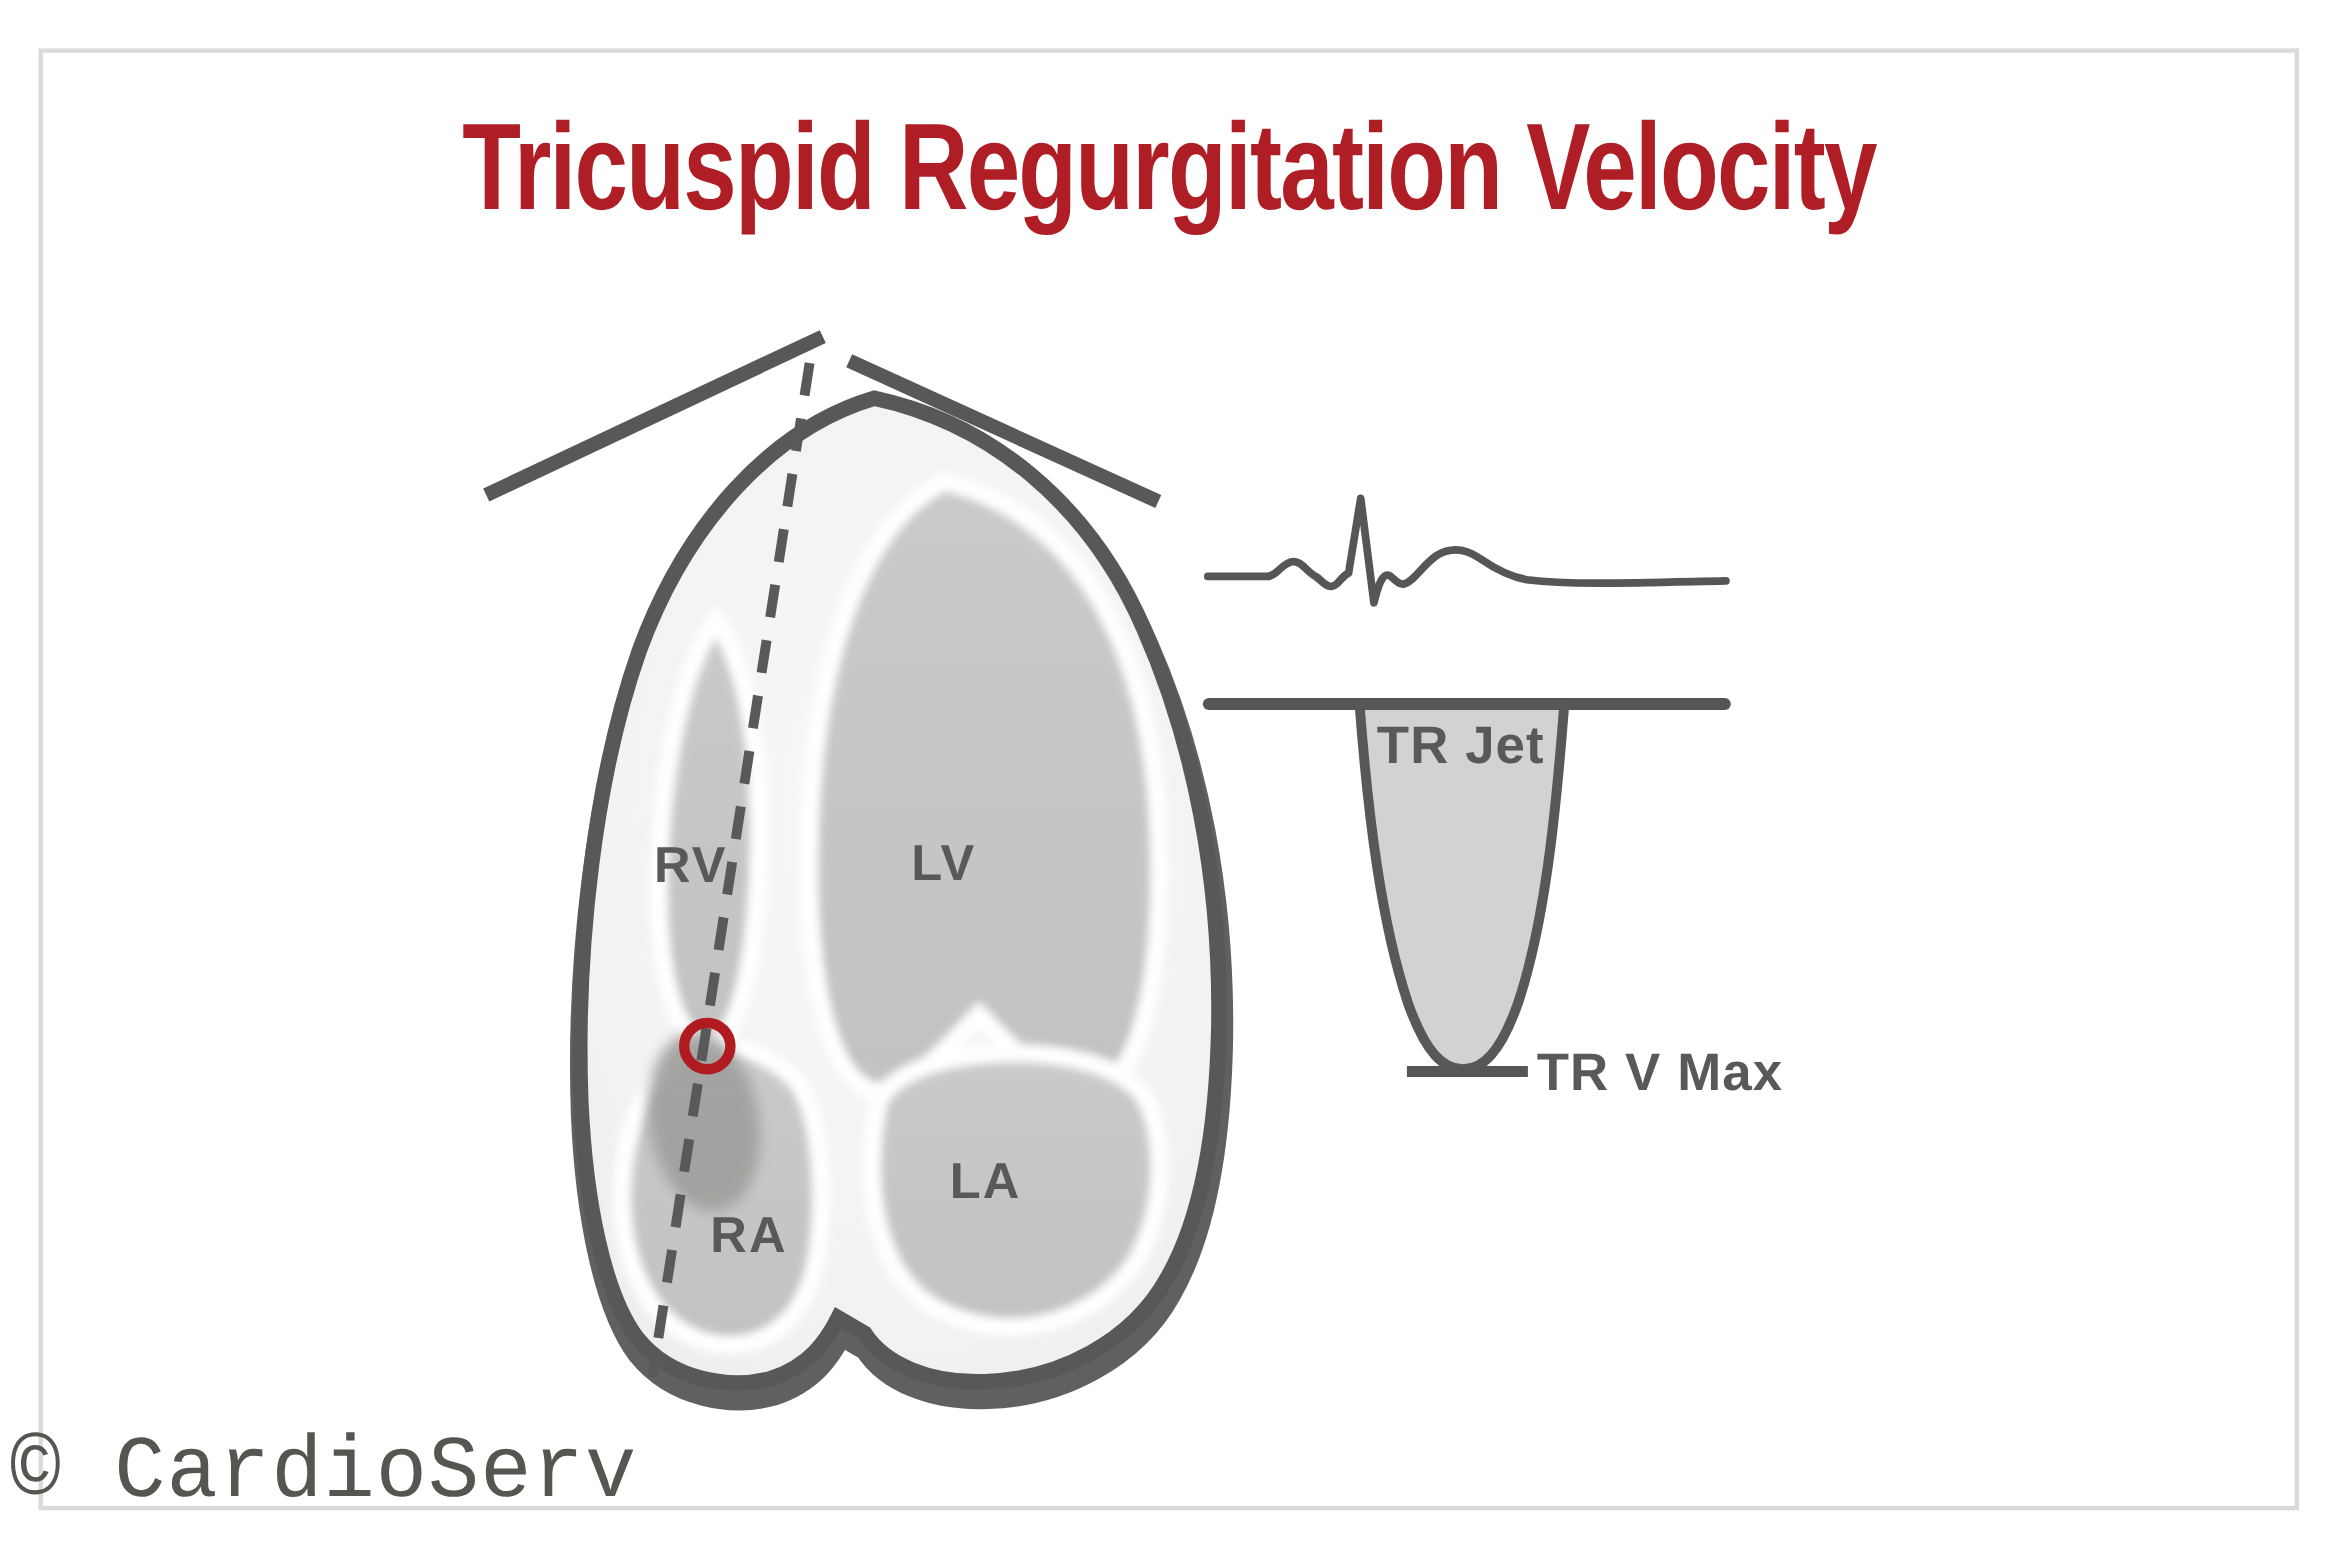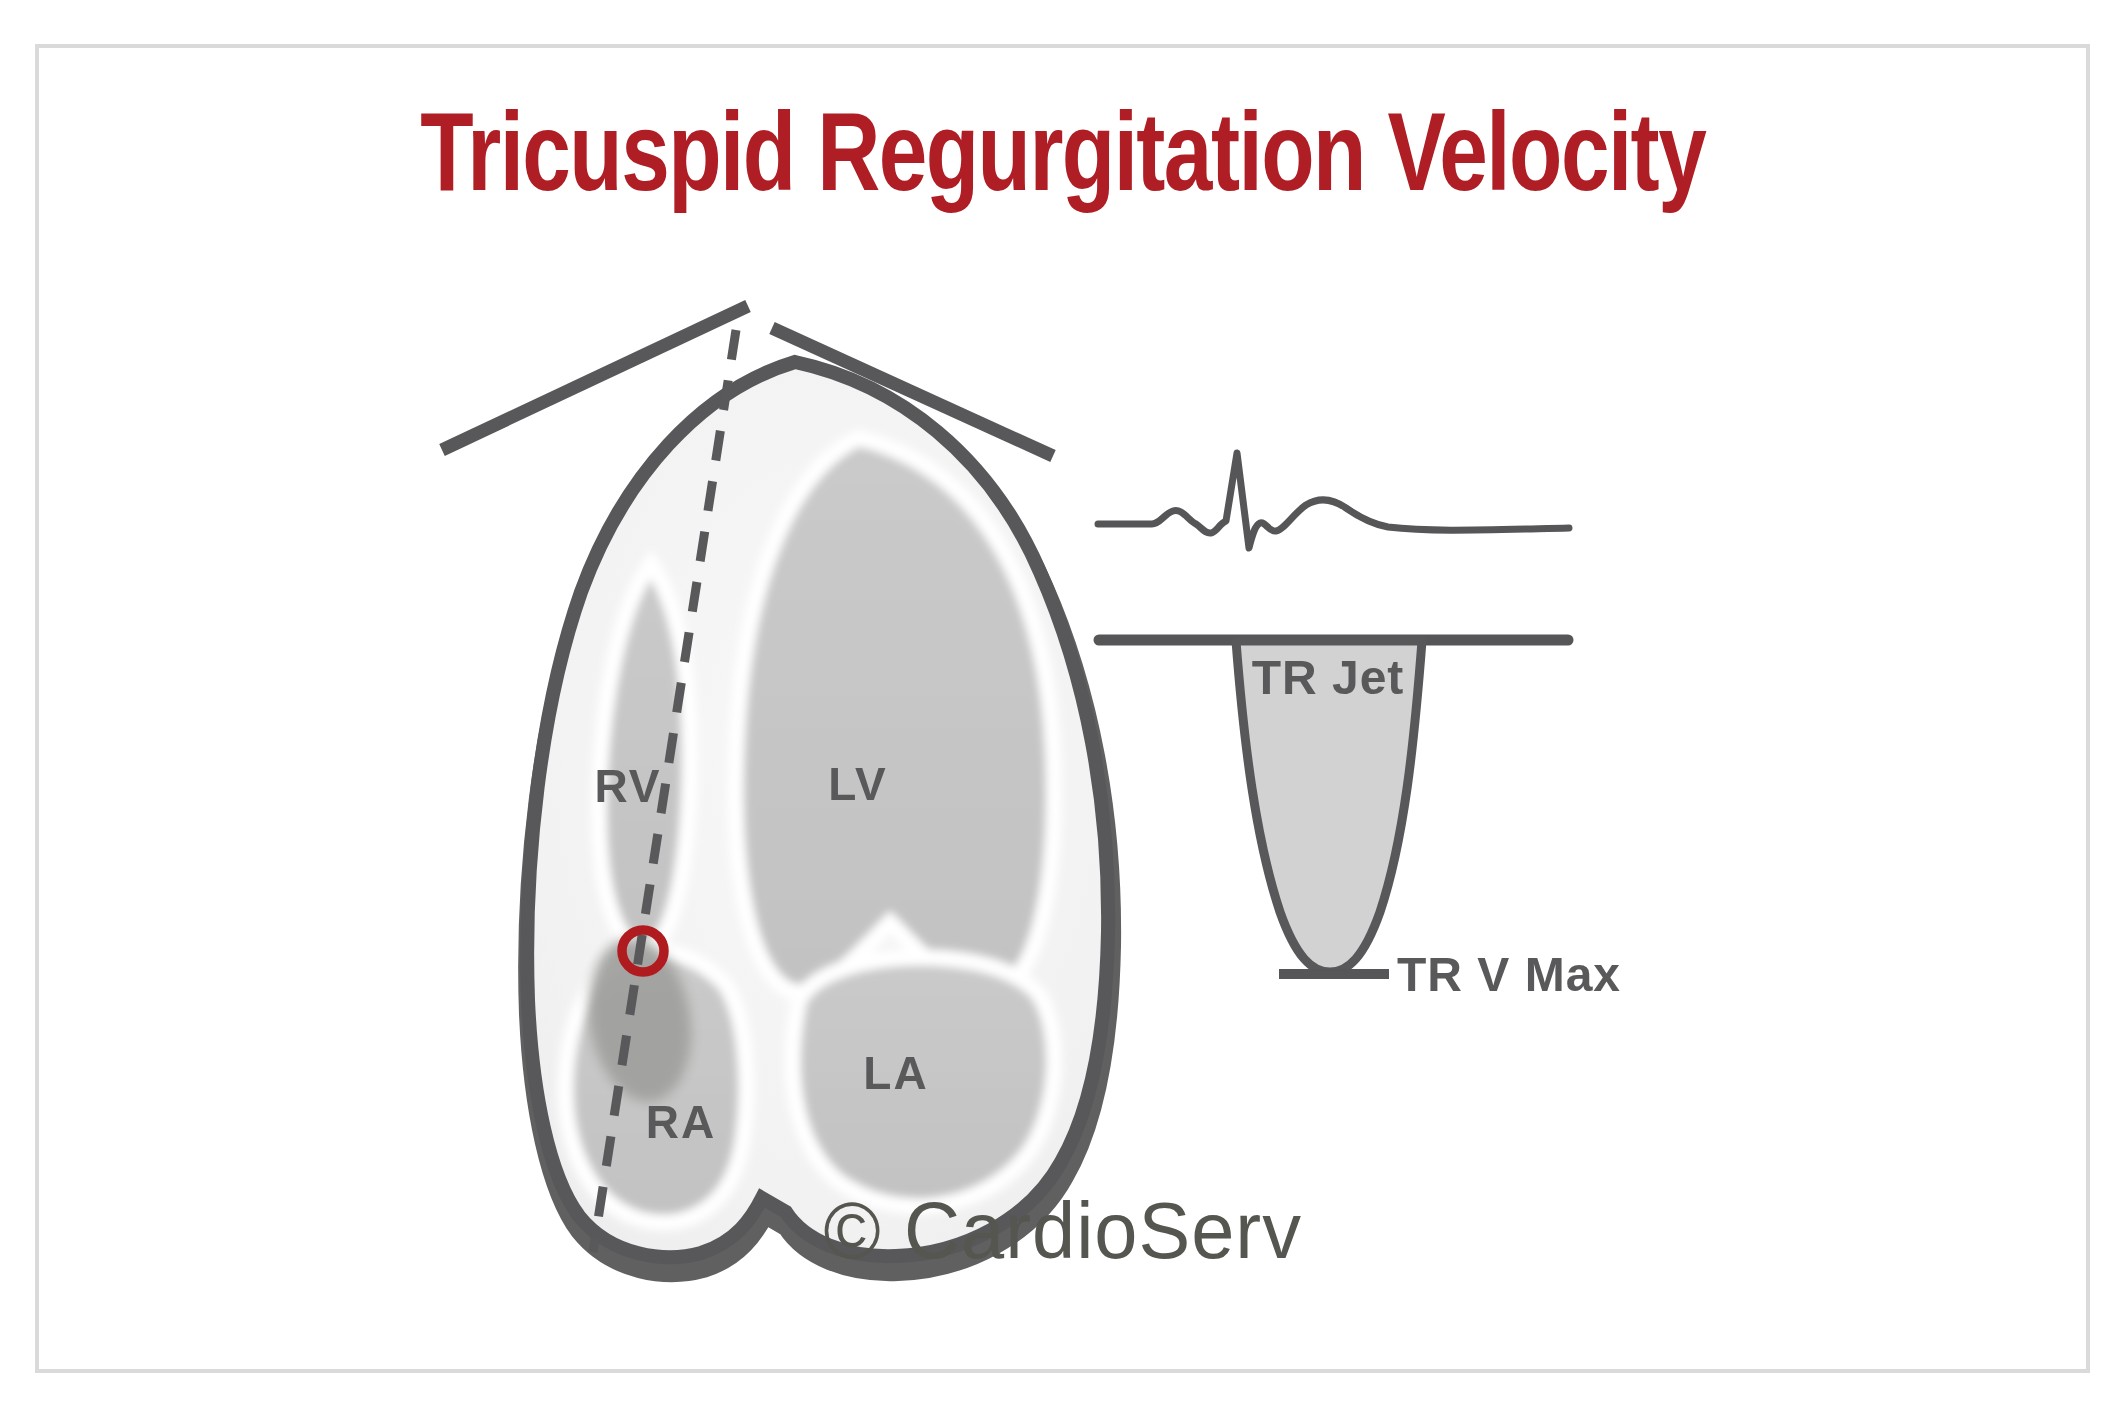--- a/index.html
+++ b/index.html
@@ -6,22 +6,22 @@
   body{width:2125px;height:1417px;position:relative;overflow:hidden;
        font-family:"Liberation Sans", sans-serif;}
   .canvas{position:absolute;inset:0;background:#ffffff;}
   .frame{position:absolute;left:35px;top:44px;right:35px;bottom:44px;
          border:4px solid #DADADA;pointer-events:none;}
   .title-wrap{position:absolute;left:0;top:96px;width:100%;
               display:flex;justify-content:center;}
   .title{margin:0;font-size:112px;font-weight:bold;color:#AF1E24;
          white-space:nowrap;letter-spacing:-2px;line-height:1;
          transform:scaleX(0.78);transform-origin:center;}
-  .footer-wrap{position:absolute;left:0;top:1191px;width:100%;
-               display:flex;justify-content:center;}
+  .footer-wrap{position:absolute;left:0;top:1300px;width:100%;
+               display:flex;justify-content:flex-start;font-family:Liberation Mono, monospace;}
   .footer{font-size:80px;color:#54564F;letter-spacing:1px;line-height:1;
           white-space:nowrap;transform:scaleX(0.97);transform-origin:center;}
   svg.art{position:absolute;left:0;top:0;width:2125px;height:1417px;}
   .svg-label{font-family:"Liberation Sans", sans-serif;font-weight:bold;}
 </style>
 </head>
 <body>
 
 <div class="canvas">
 

